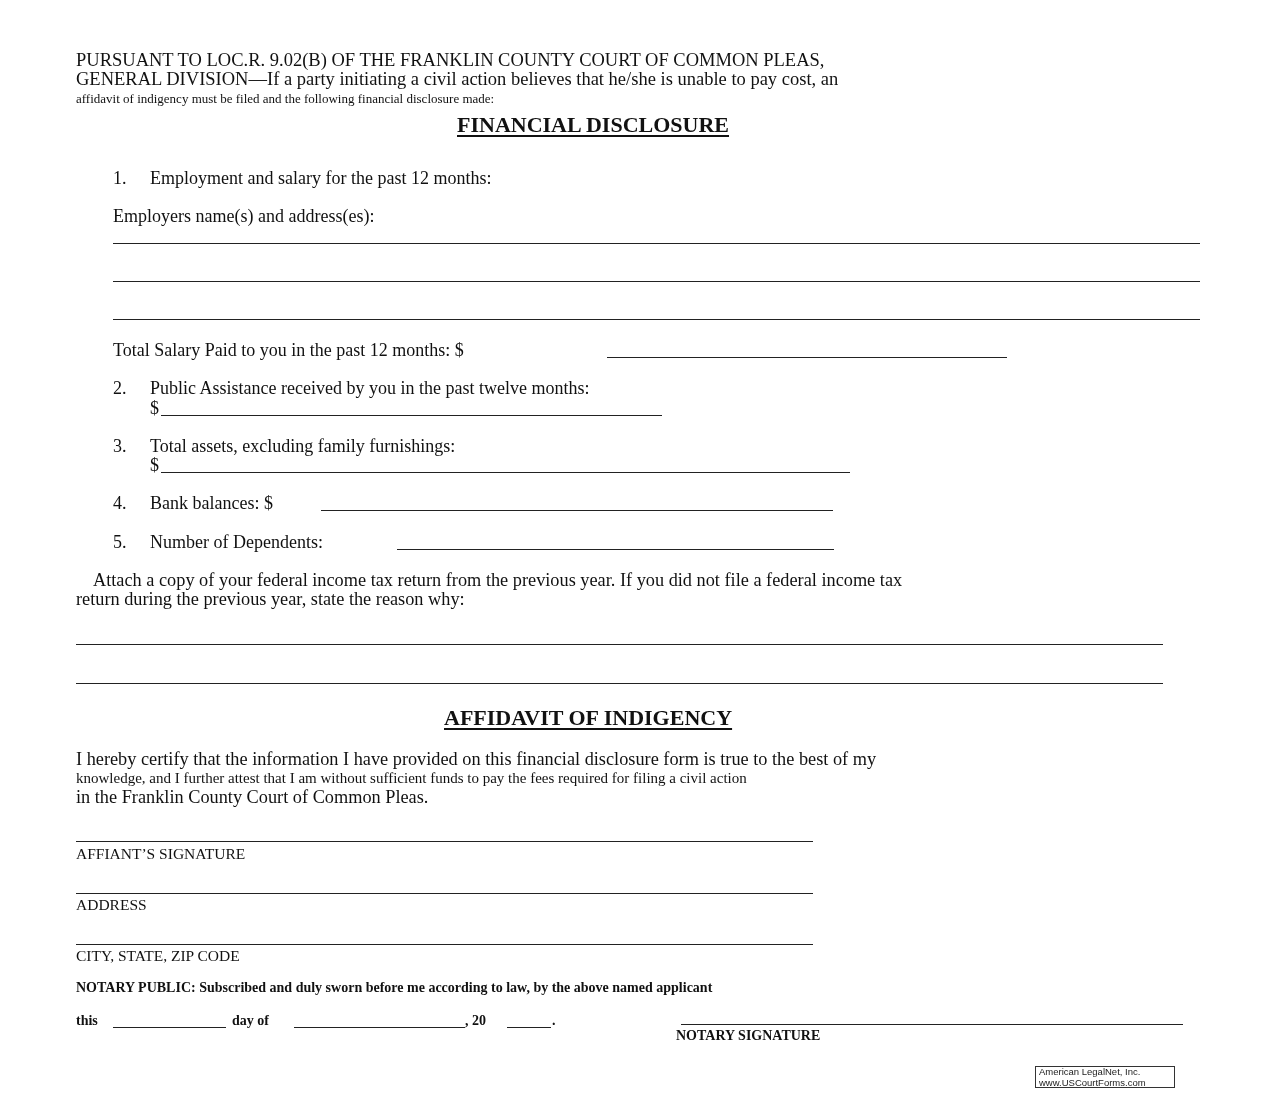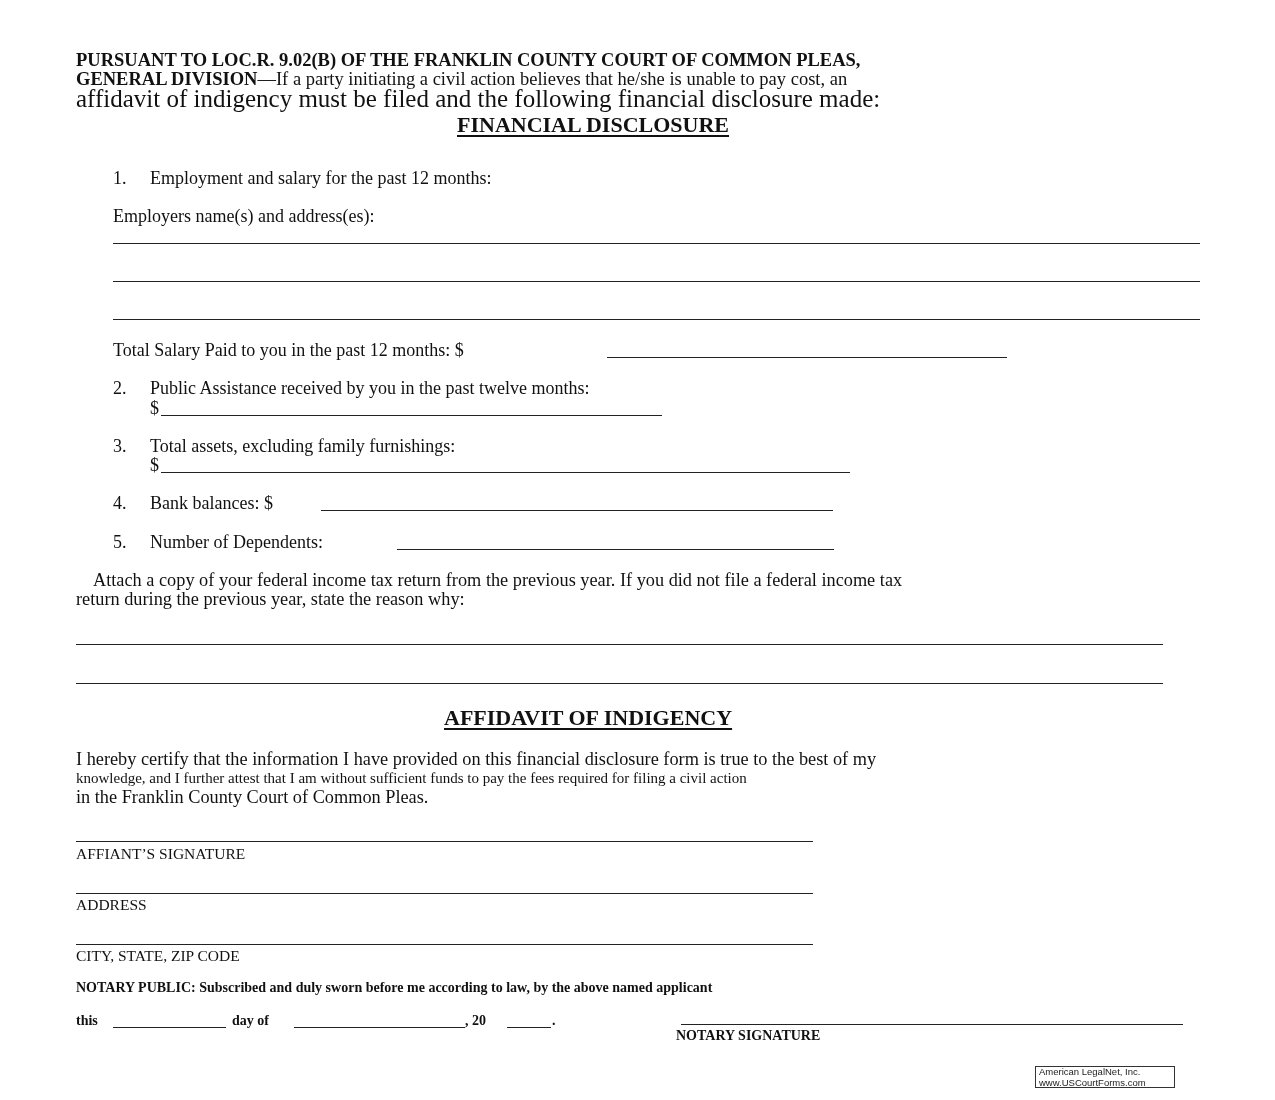--- a/index.html
+++ b/index.html
@@ -10,21 +10,21 @@
     body {
       width: 1275px;
       height: 1100px;
       position: relative;
       overflow: hidden;
       font-family: "Liberation Serif", "DejaVu Serif", serif;
       color: #111111;
     }
     .abs { position: absolute; white-space: nowrap; }
     .txt { font-size: 18px; line-height: 19px; }
-    .bold { font-weight: bold; }
+    .bold { font-weight: normal; }
     .heading {
       font-size: 22px;
       font-weight: bold;
       text-decoration: underline;
       text-underline-offset: 3px;
       text-decoration-thickness: 2px;
     }
     .caps { font-size: 15.5px; line-height: 17px; }
     .notary { font-size: 14px; font-weight: bold; line-height: 17px; }
     .footer-box {
@@ -47,21 +47,21 @@
       background: transparent;
       border-bottom: 1.3px solid #222222;
       cursor: text;
     }
   </style>
 </head>
 <body>
 
 <div class="abs txt bold" style="left:76px; top:51px; font-size:18.5px;">PURSUANT TO LOC.R. 9.02(B) OF THE FRANKLIN COUNTY COURT OF COMMON PLEAS,</div>
 <div class="abs txt" style="left:76px; top:70px; font-size:18.5px;"><span class="bold">GENERAL DIVISION</span><span>—If a party initiating a civil action believes that he/she is unable to pay cost, an</span></div>
-<div class="abs txt" style="left:76px; top:89px; font-size:25px;">affidavit of indigency must be filed and the following financial disclosure made:</div>
+<div class="abs txt" style="left:76px; top:89px; font-size:13px;">affidavit of indigency must be filed and the following financial disclosure made:</div>
 
 <div class="abs heading" style="left:457px; top:112px;text-align:right;">FINANCIAL DISCLOSURE</div>
 
 <div class="abs txt" style="left:113px; top:169px;">1.</div>
 <div class="abs txt" style="left:150px; top:169px;">Employment and salary for the past 12 months:</div>
 
 <div class="abs txt" style="left:113px; top:207px;">Employers name(s) and address(es):</div>
 <div class="input-line" style="left:113px; top:227px; width:1087px;"></div>
 <div class="input-line" style="left:113px; top:265px; width:1087px;"></div>
 <div class="input-line" style="left:113px; top:303px; width:1087px;"></div>

